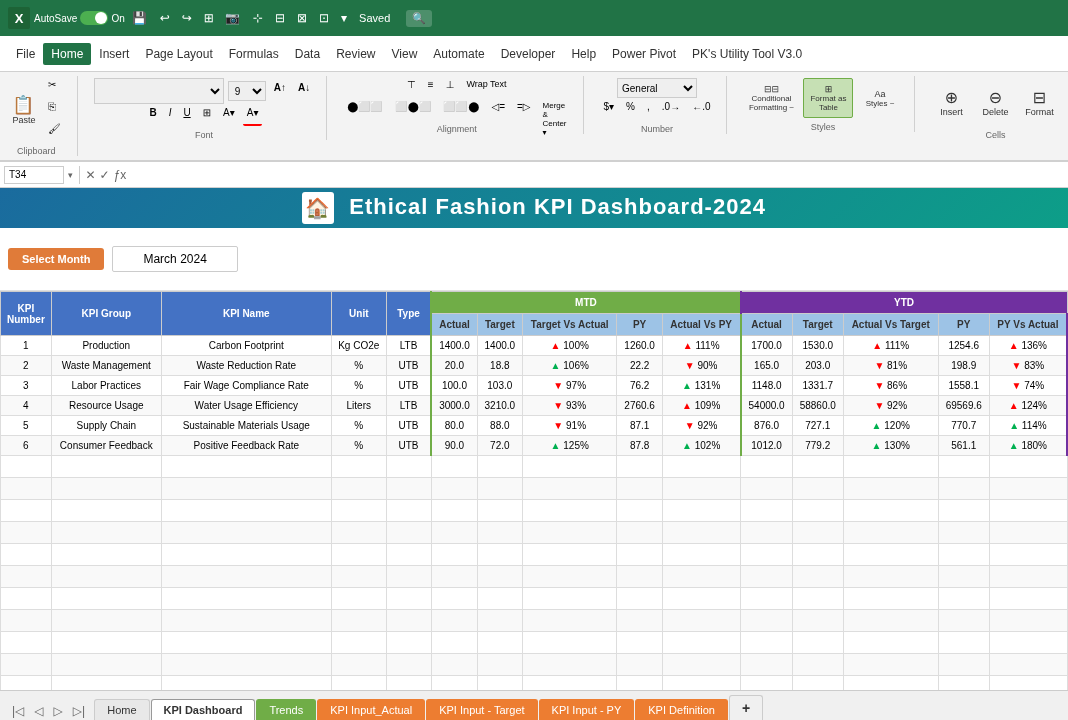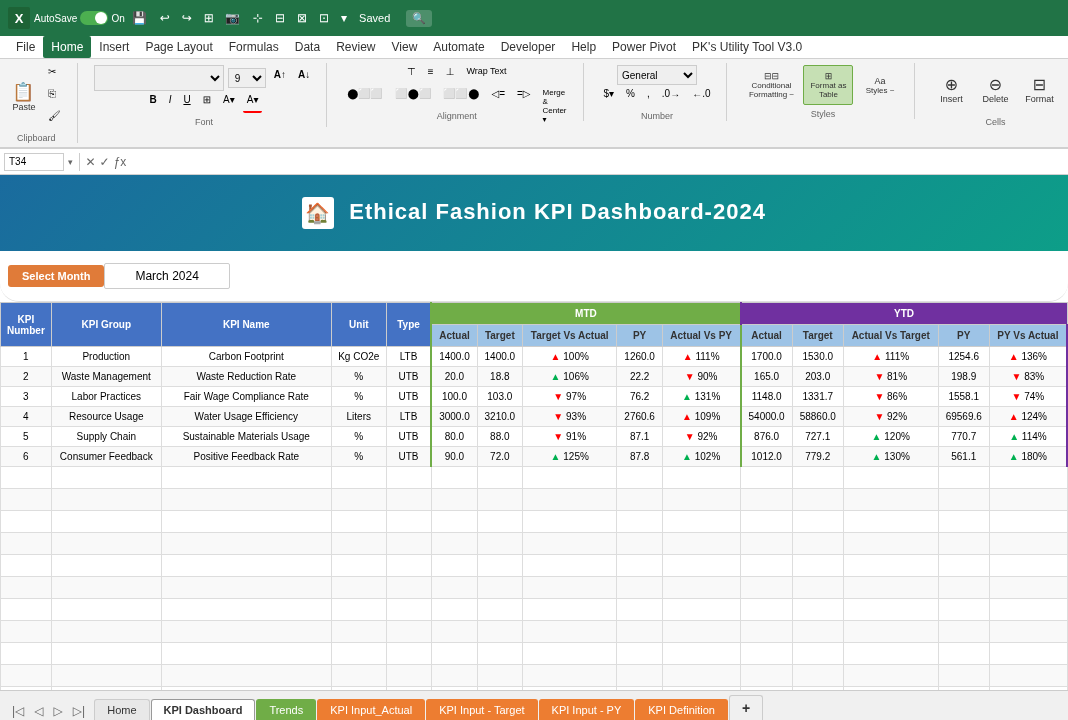--- a/index.html
+++ b/index.html
@@ -12,21 +12,21 @@
     .autosave { display: flex; align-items: center; gap: 3px; color: #fff; font-size: 10px; }
     .toggle { background: #4caf50; border-radius: 10px; width: 28px; height: 14px; display: flex; align-items: center; padding: 1px; }
     .toggle-dot { background: #fff; border-radius: 50%; width: 12px; height: 12px; margin-left: auto; }
     .toolbar-btn { color: #fff; font-size: 12px; padding: 2px 4px; cursor: pointer; }
     .search-box { background: rgba(255,255,255,0.2); border: none; border-radius: 3px; color: #fff; padding: 3px 8px; font-size: 11px; width: 200px; }
     .search-box::placeholder { color: rgba(255,255,255,0.7); }
     .doc-title { color: #fff; font-size: 11px; }
     .saved { color: #fff; font-size: 11px; }
 
     
-    .menu-bar { background: #fff; height: 23px; display: flex; align-items: center; border-bottom: 1px solid #d0d0d0; padding: 0 8px; }
+    .menu-bar { background: #fff; height: 36px; display: flex; align-items: center; border-bottom: 1px solid #d0d0d0; padding: 0 8px; }
     .menu-item { padding: 4px 8px; font-size: 12px; color: #333; cursor: pointer; border-radius: 2px; }
     .menu-item.active { background: #217346; color: #fff; }
 
     
     .ribbon { background: #f3f3f3; border-bottom: 2px solid #d0d0d0; padding: 4px 8px; display: flex; align-items: flex-start; gap: 16px; min-height: 80px; }
     .ribbon-group { display: flex; flex-direction: column; align-items: center; border-right: 1px solid #d0d0d0; padding-right: 12px; padding-top: 2px; }
     .ribbon-group-label { font-size: 9px; color: #666; margin-top: auto; padding-top: 4px; }
     .ribbon-row { display: flex; align-items: center; gap: 4px; }
     .rb-btn { display: flex; flex-direction: column; align-items: center; justify-content: center; min-width: 32px; height: 48px; cursor: pointer; border-radius: 2px; padding: 2px 4px; font-size: 9px; color: #333; }
     .rb-btn-icon { font-size: 18px; line-height: 1; }
@@ -39,25 +39,25 @@
     
     .formula-bar { height: 26px; display: flex; align-items: center; border-bottom: 1px solid #d0d0d0; padding: 0 4px; gap: 4px; background: #fff; }
     .cell-ref { width: 60px; border: 1px solid #ccc; height: 18px; font-size: 10px; padding: 0 4px; }
     .formula-divider { width: 1px; background: #ccc; height: 18px; margin: 0 2px; }
     .formula-icons { display: flex; gap: 4px; color: #666; font-size: 12px; }
     .formula-input { flex: 1; border: none; outline: none; font-size: 11px; padding: 0 4px; }
     .spreadsheet-content { overflow: hidden; }
 
     
     .dashboard { padding: 0; }
-    .dashboard-header { background: linear-gradient(135deg, #1a6b9e 0%, #0d9e88 100%); color: #fff; text-align: center; padding: 22px; font-size: 22px; font-weight: bold; letter-spacing: 1px; }
+    .dashboard-header { background: linear-gradient(135deg, #1a6b9e 0%, #0d9e88 100%); color: #fff; text-align: center; padding: 4px; font-size: 22px; font-weight: bold; letter-spacing: 1px; }
     .home-icon { display: inline-block; width: 32px; height: 32px; background: #fff; border-radius: 3px; color: #1a6b9e; font-size: 20px; text-align: center; line-height: 32px; margin-right: 8px; vertical-align: middle; }
 
     
-    .controls-row { display: flex; align-items: center; padding: 12px 8px; border-bottom: 1px solid #e0e0e0; border-radius: 19px; }
+    .controls-row { display: flex; align-items: center; padding: 18px 8px; gap: 8px; border-bottom: 1px solid #e0e0e0; }
     .select-month-btn { background: #e07b39; color: #fff; border: none; padding: 5px 14px; border-radius: 3px; font-size: 11px; font-weight: bold; cursor: pointer; }
     .month-display { background: #fff; border: 1px solid #ccc; padding: 5px 30px; font-size: 12px; font-weight: normal; border-radius: 2px; }
 
     
     .kpi-table { width: 100%; border-collapse: collapse; font-size: 11px; }
     .kpi-table th { padding: 5px 6px; text-align: center; font-weight: bold; font-size: 10px; border: 1px solid #ccc; }
     .kpi-table td { padding: 4px 6px; text-align: center; border: 1px solid #ddd; font-size: 10px; }
     .kpi-table tr:nth-child(even) td { background: #f9f9f9; }
     .header-blue { background: #4472c4; color: #fff; }
     .header-green { background: #70ad47; color: #fff; }

